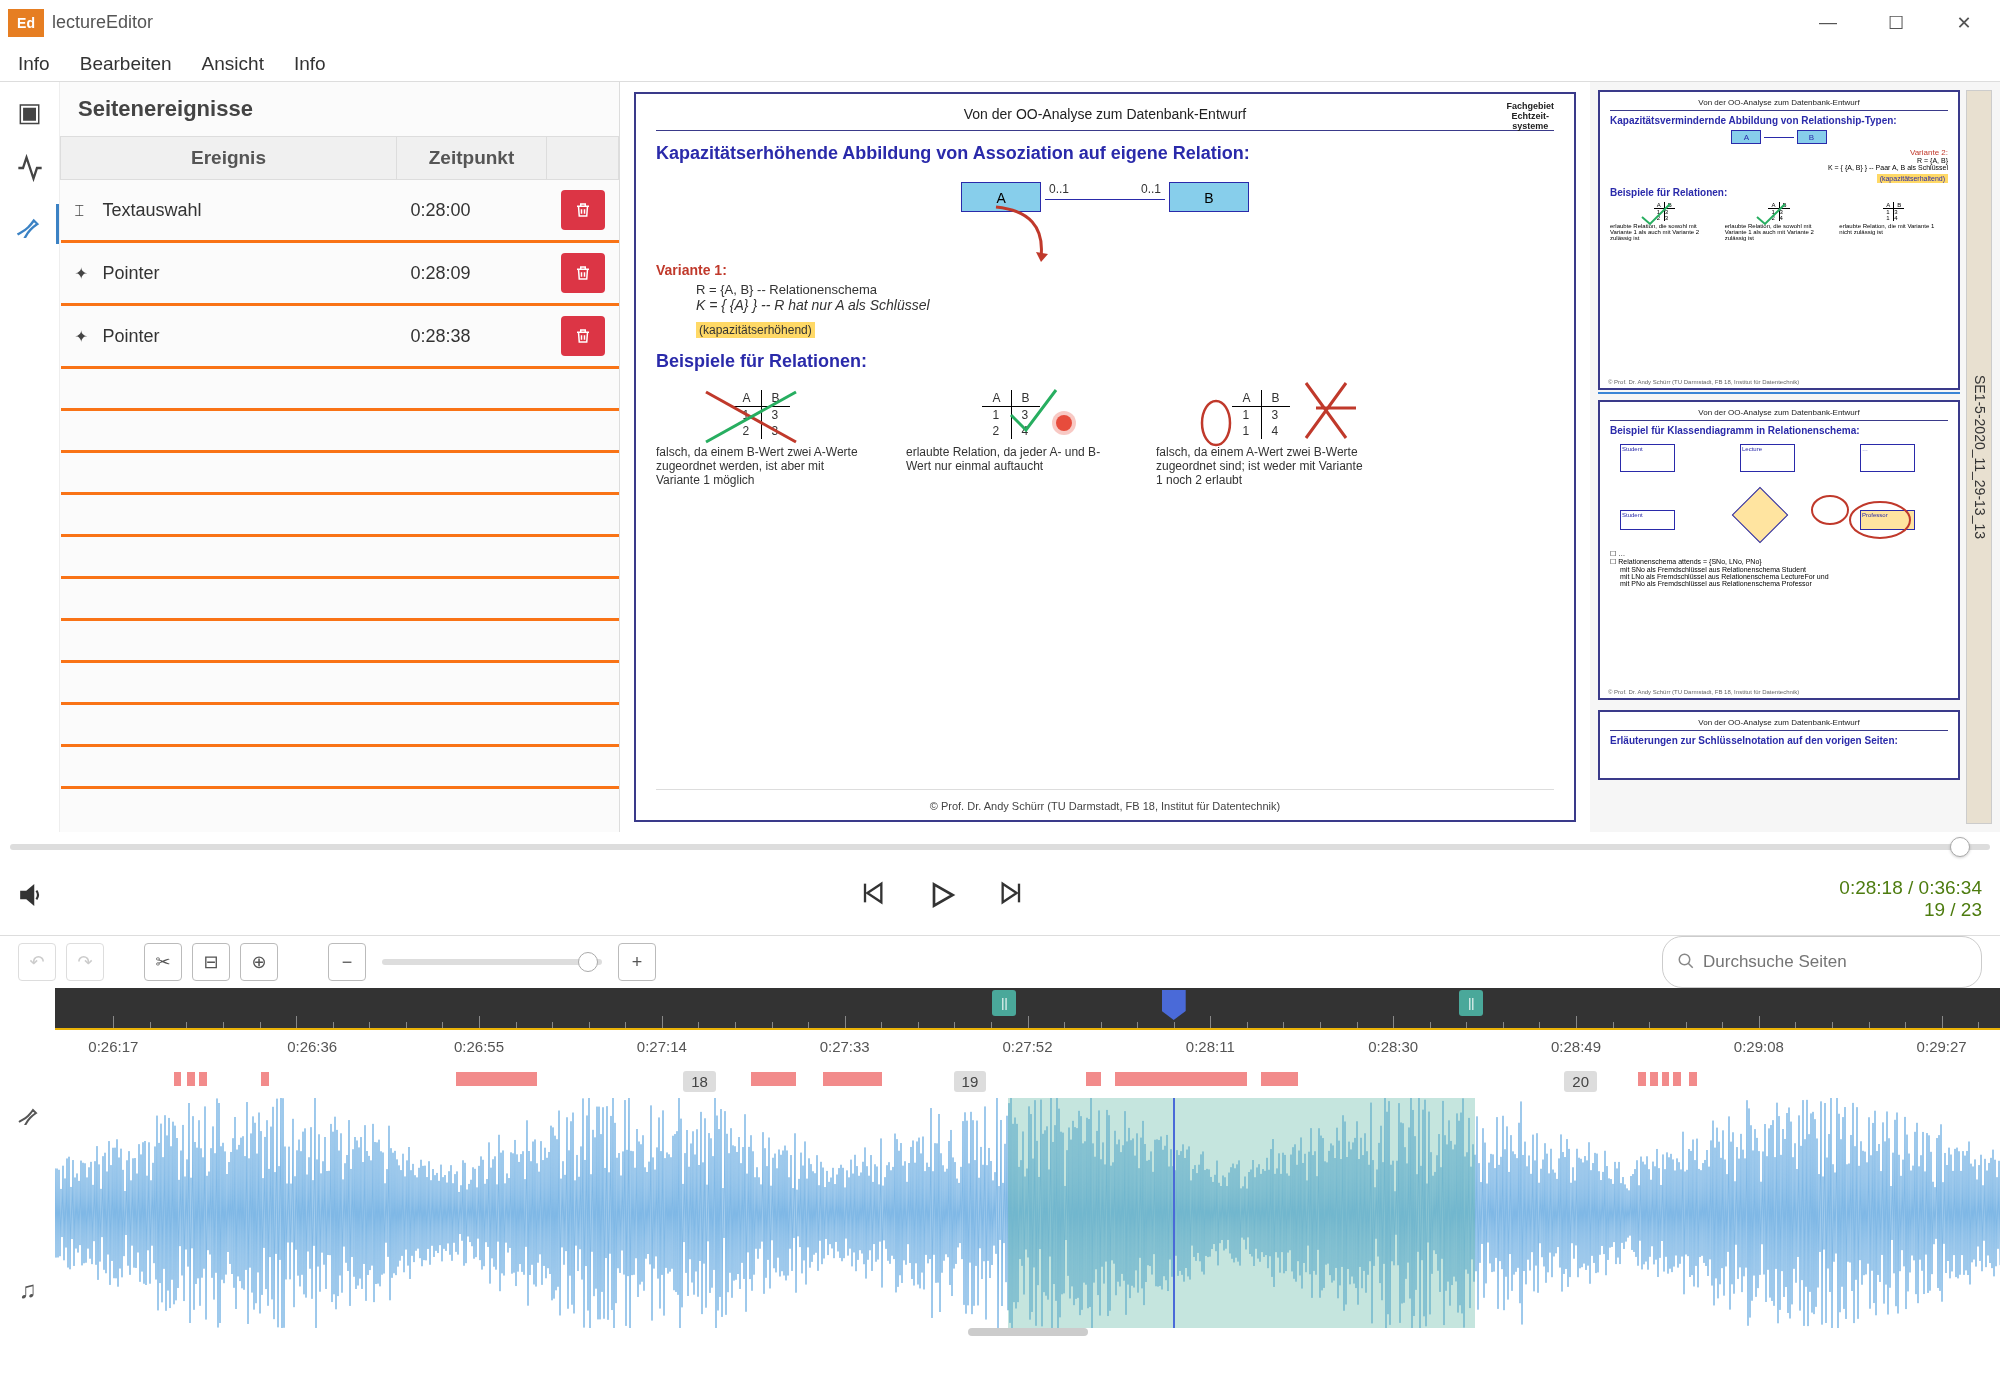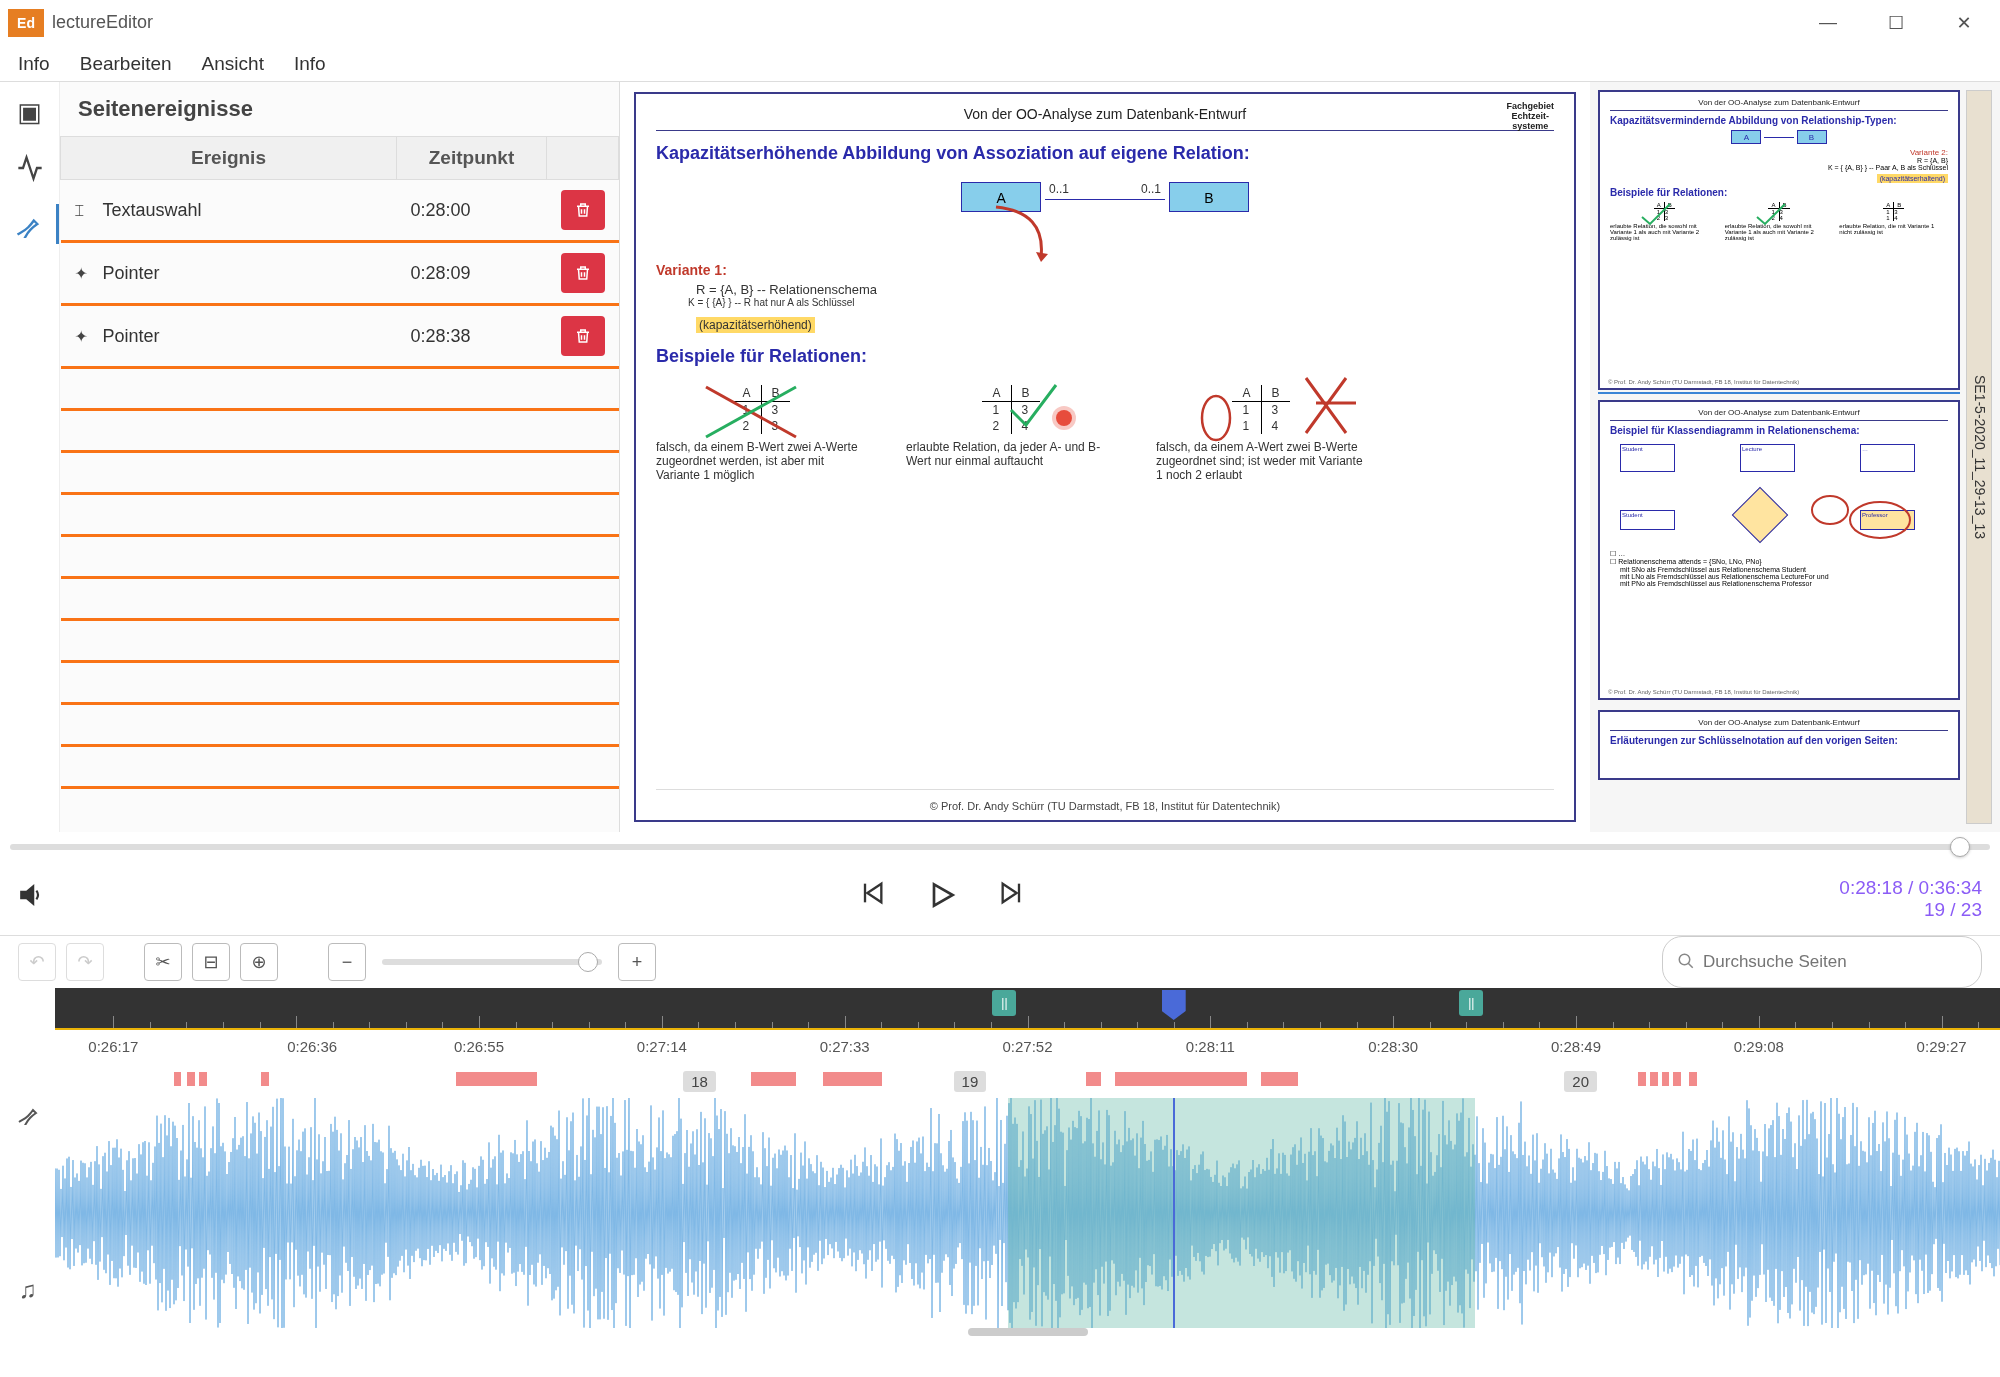--- a/index.html
+++ b/index.html
@@ -36,21 +36,21 @@
 .thumb { border: 2px solid #3a3a8a; background: #fff; height: 300px; margin-bottom: 10px; padding: 6px 10px; font-size: 9px; color:#2a2aaa; position:relative; overflow:hidden;}
 .thumb.selected { outline: 2px solid #3a85d6; outline-offset: 2px;}
 .thumb h5 { font-size:10px; margin:4px 0;}
 .file-tab { width: 26px; background: #e8e0d0; border:1px solid #ccc; writing-mode: vertical-rl; text-orientation: mixed; font-size: 14px; padding: 8px 3px; color:#333; text-align:center;}
 .seek-row { height: 30px; display:flex; align-items:center; padding: 0 10px;}
 .seek-track { flex:1; height:6px; background:#ddd; border-radius:3px; position:relative;}
 .seek-thumb { position:absolute; right:20px; top:-7px; width:20px; height:20px; border-radius:50%; background:#fff; border:1px solid #aaa; box-shadow:0 1px 3px rgba(0,0,0,.2);}
 .controls-row { height: 74px; display:flex; align-items:center; padding: 0 18px; border-bottom:1px solid #ddd;}
 .vol-icon { font-size: 26px; color:#333;}
 .play-controls { margin: 0 auto; display:flex; gap:40px; font-size:30px; color:#333;}
-.time-info { text-align:right; font-size:19px; color:#8b5cf6;}
+.time-info { text-align:right; font-size:19px; color:#4d7c0f;}
 .edit-row { height: 52px; display:flex; align-items:center; padding: 0 18px; gap: 10px;}
 .btn-sq { width:38px; height:38px; border:1px solid #bbb; border-radius:4px; display:flex; align-items:center; justify-content:center; background:#fff; font-size:18px; color:#555;}
 .btn-sq.disabled { color:#ccc; border-color:#ddd;}
 .zoom-slider { width:220px; height:6px; background:#ddd; border-radius:3px; position:relative; margin: 0 6px;}
 .zoom-thumb { position:absolute; right:4px; top:-7px; width:20px; height:20px; border-radius:50%; background:#fff; border:1px solid #aaa;}
 .search-box { margin-left:auto; width:320px; height:52px; border:1px solid #ccc; border-radius:20px; display:flex; align-items:center; padding:0 14px; color:#888; gap:8px;}
 .timeline { flex:1; background:#fff; position:relative; height: 388px; }
 .tl-strip { height:40px; background:#333; position:relative;}
 .tl-tick-row { height:40px; position:relative; border-top:2px solid #eab308;}
 .tl-tick-row .tick { position:absolute; font-size:15px; color:#555; top:8px; transform:translateX(-50%);}
@@ -220,21 +220,21 @@
         </span>
         <span class="entity-box">B</span>
         <svg style="position:absolute; left:330px; top:20px;" width="120" height="80">
           <path d="M10 5 Q 60 10 55 55" stroke="#c0392b" stroke-width="3" fill="none"></path>
           <path d="M50 50 L55 60 L62 52 Z" fill="#c0392b"></path>
         </svg>
       </div>
 
       <div style="color:#c0392b; font-weight:600; font-size:14px; margin-bottom:4px;">Variante 1:</div>
       <div style="font-size:13px; margin-left:40px;">R = {A, B}   -- Relationenschema</div>
-      <div style="font-size:10px; margin-left:32px;">K = { {A} }   -- R hat nur A als Schlüssel</div>
+      <div style="font-size:14px; margin-left:40px;font-style:italic;">K = { {A} }   -- R hat nur A als Schlüssel</div>
       <div style="margin:8px 0 0 40px;"><span class="annot-yellow">(kapazitätserhöhend)</span></div>
 
       <h2 style="margin-top:14px;">Beispiele für Relationen:</h2>
 
       <div style="display:flex; gap:40px; font-size:12px;">
         <div style="width:210px; position:relative;">
           <table style="margin:0 auto 6px; border-collapse:collapse; font-size:12px;">
               <tbody>
                 <tr>
                   <td style="border-bottom:1px solid #000; border-right:1px solid #000; padding:1px 10px;">A</td>

